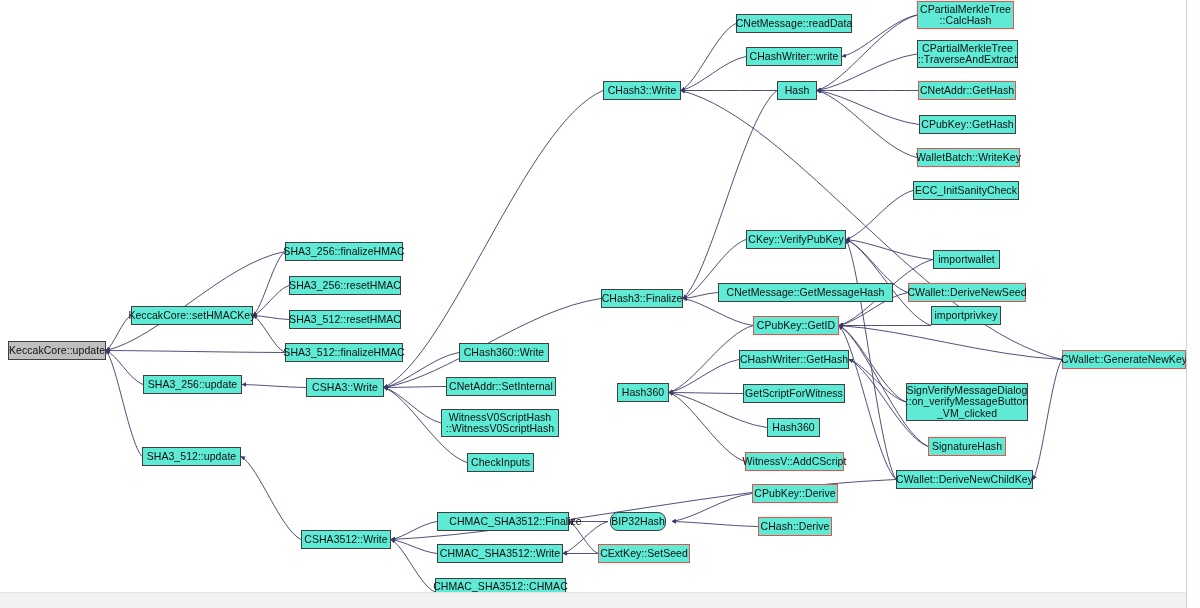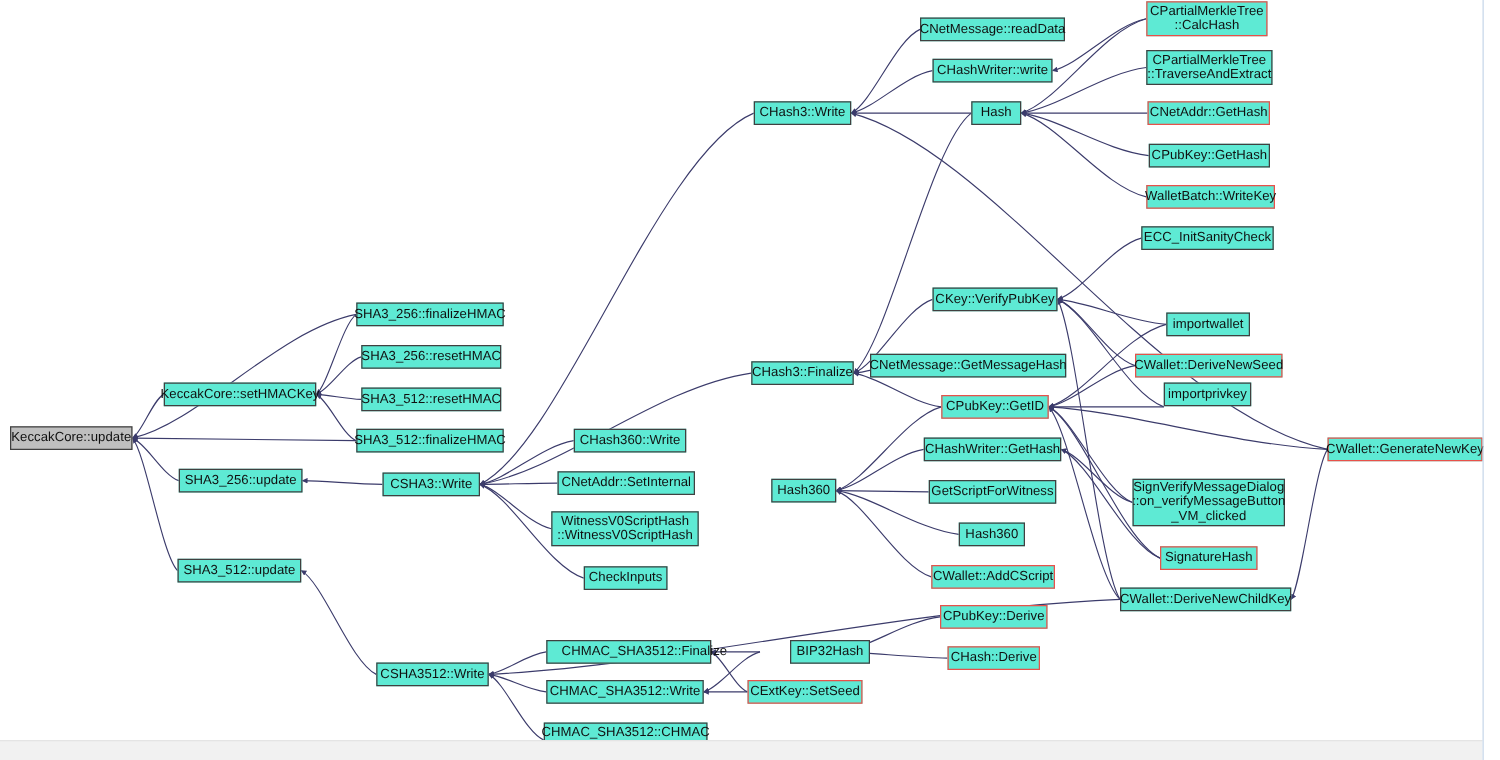--- a/index.html
+++ b/index.html
@@ -160,32 +160,32 @@
       <div class="node" style="left: 441px; top: 409px; width: 118px; height: 28px;"><span class="lbl">WitnessV0ScriptHash
 ::WitnessV0ScriptHash</span></div>
       <div class="node" style="left: 467px; top: 453px; width: 67px; height: 19px;"><span class="lbl">CheckInputs</span></div>
       <div class="node" style="left: 437px; top: 512px; width: 132px; height: 19px; padding-left: 25px;"><span class="lbl">CHMAC_SHA3512::Finalize</span></div>
       <div class="node" style="left: 437px; top: 544px; width: 126px; height: 19px;"><span class="lbl">CHMAC_SHA3512::Write</span></div>
       <div class="node" style="left: 435px; top: 578px; width: 131px; height: 28px;"><span class="lbl">CHMAC_SHA3512::CHMAC
 _SHA3512</span></div>
       <div class="node" style="left: 603px; top: 81px; width: 78px; height: 19px;"><span class="lbl">CHash3::Write</span></div>
       <div class="node" style="left: 601px; top: 289px; width: 82px; height: 19px;"><span class="lbl">CHash3::Finalize</span></div>
       <div class="node" style="left: 617px; top: 383px; width: 52px; height: 19px;"><span class="lbl">Hash360</span></div>
-      <div class="node" style="left: 632px; top: 512px; width: 64px; height: 19px;"><span class="lbl">BIP32Hash</span></div>
+      <div class="node" style="left: 610px; top: 512px; width: 56px; height: 19px; border-radius: 8px;"><span class="lbl">BIP32Hash</span></div>
       <div class="node red" style="left: 598px; top: 544px; width: 92px; height: 19px;"><span class="lbl">CExtKey::SetSeed</span></div>
       <div class="node" style="left: 736px; top: 14px; width: 116px; height: 19px;"><span class="lbl">CNetMessage::readData</span></div>
       <div class="node" style="left: 746px; top: 47px; width: 96px; height: 19px;"><span class="lbl">CHashWriter::write</span></div>
       <div class="node" style="left: 777px; top: 81px; width: 40px; height: 19px;"><span class="lbl">Hash</span></div>
       <div class="node" style="left: 746px; top: 230px; width: 100px; height: 19px;"><span class="lbl">CKey::VerifyPubKey</span></div>
-      <div class="node" style="left: 696px; top: 283px; width: 157px; height: 19px;"><span class="lbl">CNetMessage::GetMessageHash</span></div>
+      <div class="node" style="left: 718px; top: 283px; width: 175px; height: 19px;"><span class="lbl">CNetMessage::GetMessageHash</span></div>
       <div class="node red" style="left: 753px; top: 316px; width: 86px; height: 19px;"><span class="lbl">CPubKey::GetID</span></div>
       <div class="node" style="left: 739px; top: 350px; width: 110px; height: 19px;"><span class="lbl">CHashWriter::GetHash</span></div>
       <div class="node" style="left: 743px; top: 384px; width: 102px; height: 19px;"><span class="lbl">GetScriptForWitness</span></div>
       <div class="node" style="left: 767px; top: 418px; width: 53px; height: 19px;"><span class="lbl">Hash360</span></div>
-      <div class="node red" style="left: 745px; top: 452px; width: 99px; height: 19px;"><span class="lbl">CWallet::AddCScript</span></div>
+      <div class="node red" style="left: 745px; top: 452px; width: 99px; height: 19px;"><span class="lbl">WitnessV::AddCScript</span></div>
       <div class="node red" style="left: 752px; top: 484px; width: 86px; height: 19px;"><span class="lbl">CPubKey::Derive</span></div>
       <div class="node red" style="left: 758px; top: 517px; width: 74px; height: 19px;"><span class="lbl">CHash::Derive</span></div>
       <div class="node red" style="left: 917px; top: 1px; width: 97px; height: 28px;"><span class="lbl">CPartialMerkleTree
 ::CalcHash</span></div>
       <div class="node" style="left: 917px; top: 40px; width: 101px; height: 28px;"><span class="lbl">CPartialMerkleTree
 ::TraverseAndExtract</span></div>
       <div class="node red" style="left: 918px; top: 81px; width: 98px; height: 19px;"><span class="lbl">CNetAddr::GetHash</span></div>
       <div class="node" style="left: 919px; top: 115px; width: 97px; height: 19px;"><span class="lbl">CPubKey::GetHash</span></div>
       <div class="node red" style="left: 917px; top: 148px; width: 103px; height: 19px;"><span class="lbl">WalletBatch::WriteKey</span></div>
       <div class="node" style="left: 913px; top: 181px; width: 106px; height: 19px;"><span class="lbl">ECC_InitSanityCheck</span></div>

